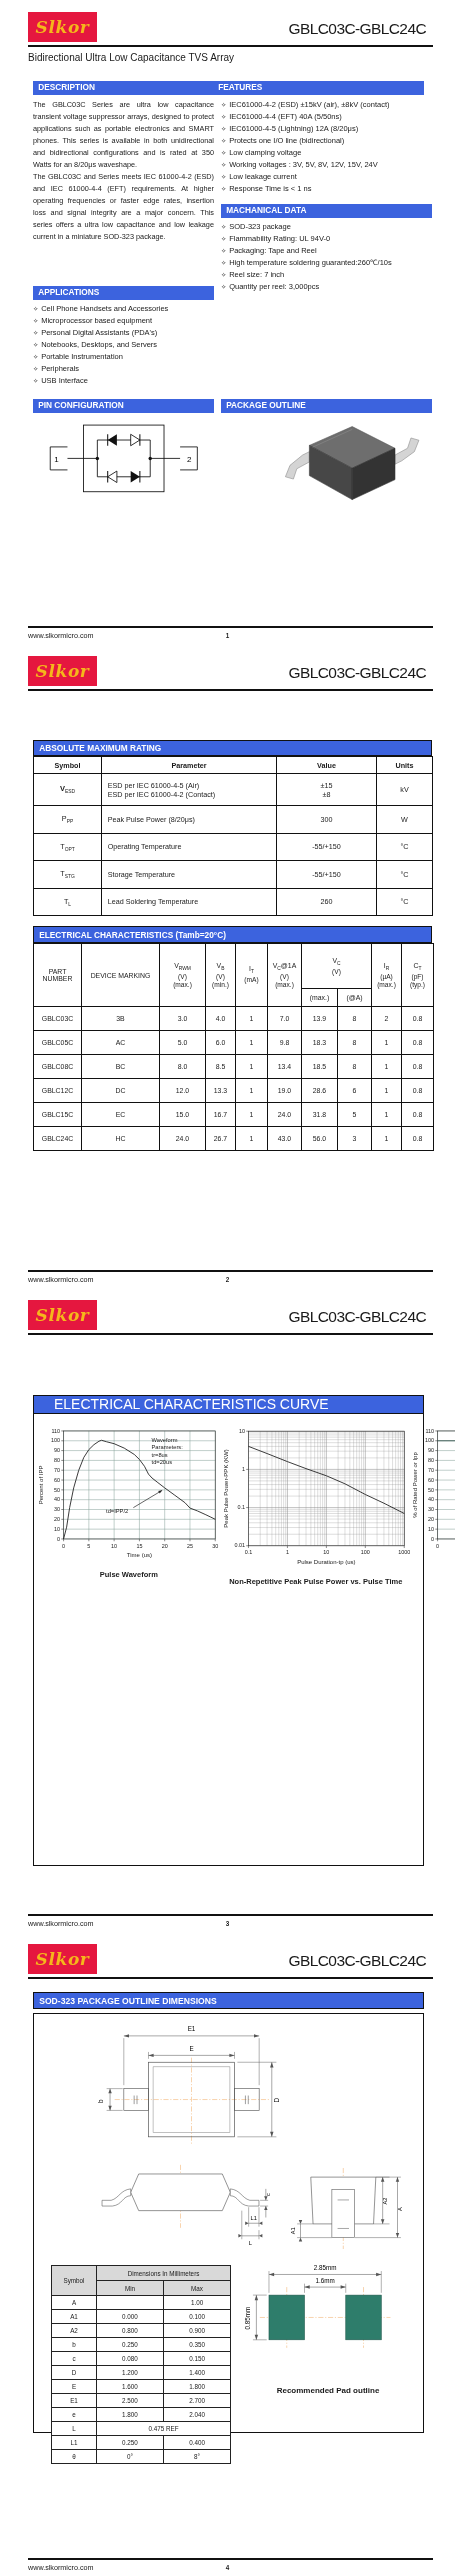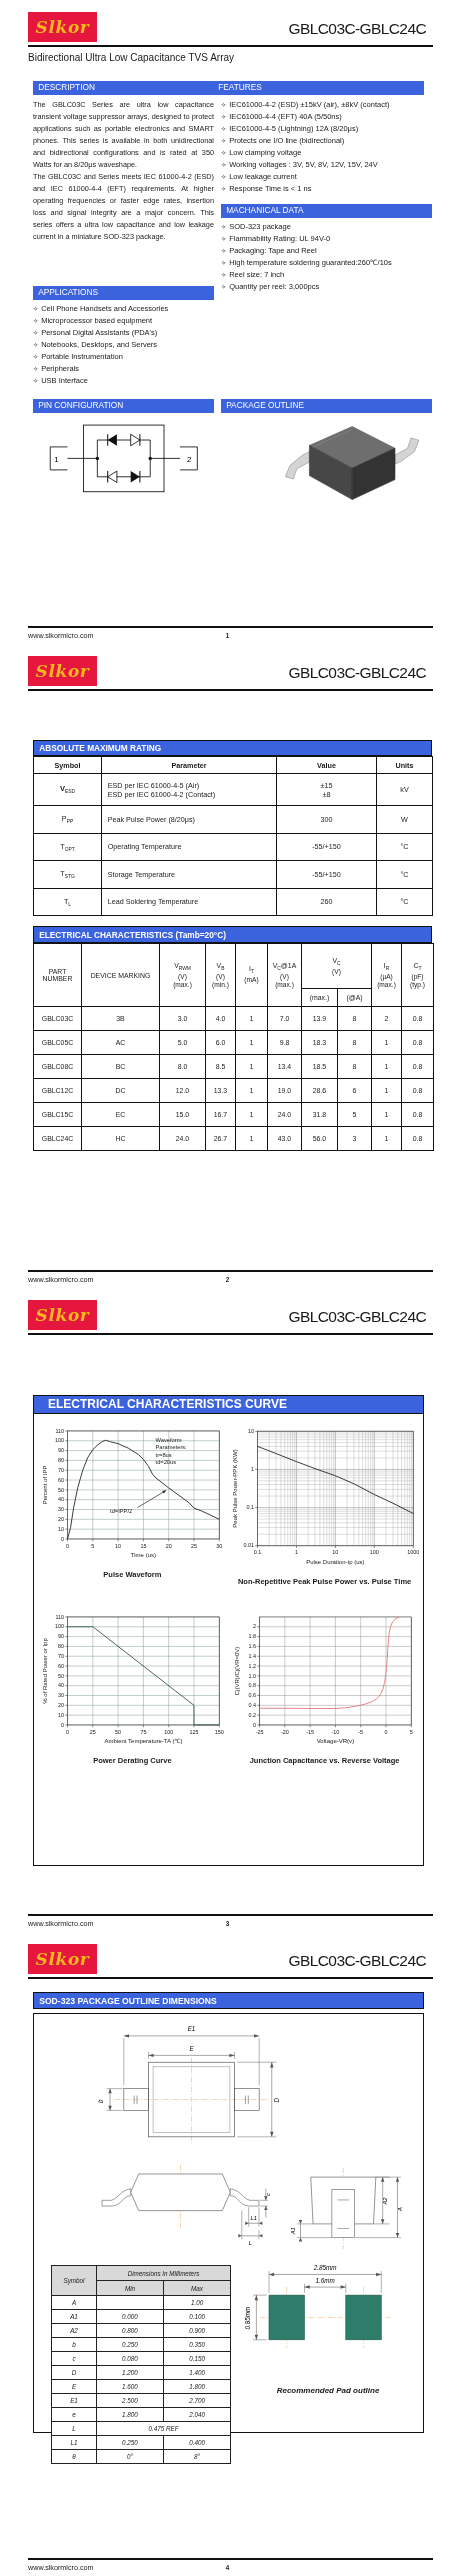--- a/index.html
+++ b/index.html
@@ -8,21 +8,21 @@
   
   .logo{position:absolute;left:28px;top:11.5px;width:69px;height:30px;background:var(--logo-red,#e5173f);display:flex;align-items:center;justify-content:center;}
   .logo span{font-family:"DejaVu Serif",serif;font-style:italic;font-weight:bold;font-size:17px;color:var(--logo-yellow,#f5b71b);letter-spacing:0.6px;}
   .dtitle{position:absolute;right:29px;top:19.5px;font-size:15.5px;font-weight:normal;letter-spacing:-0.6px;}
   .hrule{position:absolute;left:28px;right:22.4px;top:45px;height:2.3px;background:#111;}
   .frule{position:absolute;left:28px;right:22.4px;top:626px;height:1.7px;background:#111;}
   .site{position:absolute;left:28px;top:631px;font-size:7.2px;}
   .pageno{position:absolute;left:0;right:0;top:632px;text-align:center;font-size:6.3px;font-weight:bold;}
   .subtitle{position:absolute;left:28px;top:52px;font-size:10px;}
   
-  .bar{position:absolute;background:var(--accent-blue,#3c63de);color:#fff;font-weight:normal;font-size:8.3px;height:13.8px;line-height:13.8px;padding:0 5.2px;box-sizing:border-box;}
+  .bar{position:absolute;background:var(--accent-blue,#3c63de);color:#fff;font-weight:bold;font-size:8.3px;height:13.8px;line-height:13.8px;padding:0 5.2px;box-sizing:border-box;}
   .bar2{position:absolute;background:var(--accent-blue,#3c63de);color:#fff;font-weight:bold;font-size:8.3px;border:0.6px solid #111;box-sizing:border-box;padding:0 5.2px;}
   .sec{position:absolute;}
   .desc{font-size:7.3px;line-height:12px;text-align:justify;}
   ul.lst{list-style:none;margin:0;padding:0;font-size:7.5px;line-height:12px;}
   ul.lst .blt{margin-right:2.9px;font-size:6.3px;}
   
   table{border-collapse:collapse;}
   .atab{position:absolute;left:33px;top:112px;width:399px;table-layout:fixed;}
   .atab td{border:0.6px solid #111;text-align:center;font-size:7.2px;padding:0 2.3px;}
   .atab tr.head td{font-weight:bold;height:16px;}
@@ -30,25 +30,25 @@
   .atab sub{font-size:4.9px;}
   .etab{position:absolute;left:33px;top:299px;width:399px;table-layout:fixed;}
   .etab th,.etab td{border:0.6px solid #111;text-align:center;font-weight:normal;font-size:6.9px;padding:0 1.1px;}
   .etab thead tr:first-child th{height:44px;vertical-align:middle;}
   .etab thead tr:last-child th{height:17px;}
   .etab tbody td{height:23px;}
   .etab .u{display:block;font-size:6.6px;margin-top:1.7px;}
   .etab sub{font-size:4.9px;}
   
   .p3box{position:absolute;left:33px;top:107px;width:391px;height:471px;border:1.1px solid #111;box-sizing:border-box;}
-  .boxbar{background:var(--accent-blue,#3c63de);color:#fff;font-weight:bold;font-size:12px;height:17px;line-height:17px;padding:0 14px;border-bottom:1.1px solid #111;}
-  .charts{display:grid;grid-template-columns:1fr 1fr;row-gap:24px;padding:10.3px 2.3px 0 2.3px;justify-items:center;}
+  .boxbar{background:var(--accent-blue,#3c63de);color:#fff;font-weight:normal;font-size:14px;height:17px;line-height:17px;padding:0 20px;border-bottom:1.1px solid #111;}
+  .charts{display:grid;grid-template-columns:1fr 1fr 1fr 1fr;row-gap:24px;padding:10.3px 2.3px 0 2.3px;justify-items:center;}
   .cap{font-weight:bold;font-size:7.5px;text-align:center;margin-top:5.7px;}
   
-  .p4box{position:absolute;left:33px;top:81px;width:391px;height:420px;border:1.4px solid #111;box-sizing:border-box;font-style:italic;}
+  .p4box{position:absolute;left:33px;top:81px;width:391px;height:420px;border:1.4px solid #111;box-sizing:border-box;}
   .dtab{position:absolute;left:17px;top:251px;width:179px;table-layout:fixed;}
   .dtab th,.dtab td{border:0.6px solid #222;text-align:center;font-size:6.3px;font-weight:normal;}
   .dtab th{background:#d9d9d9;height:12px;}
   .dtab td{height:11px;background:#fff;}
   .padcap{position:absolute;left:205px;top:372px;width:178px;text-align:center;font-weight:bold;font-size:8px;}
   svg text{font-family:"Liberation Sans",sans-serif;}
 </style>
 </head>
 <body>
 

